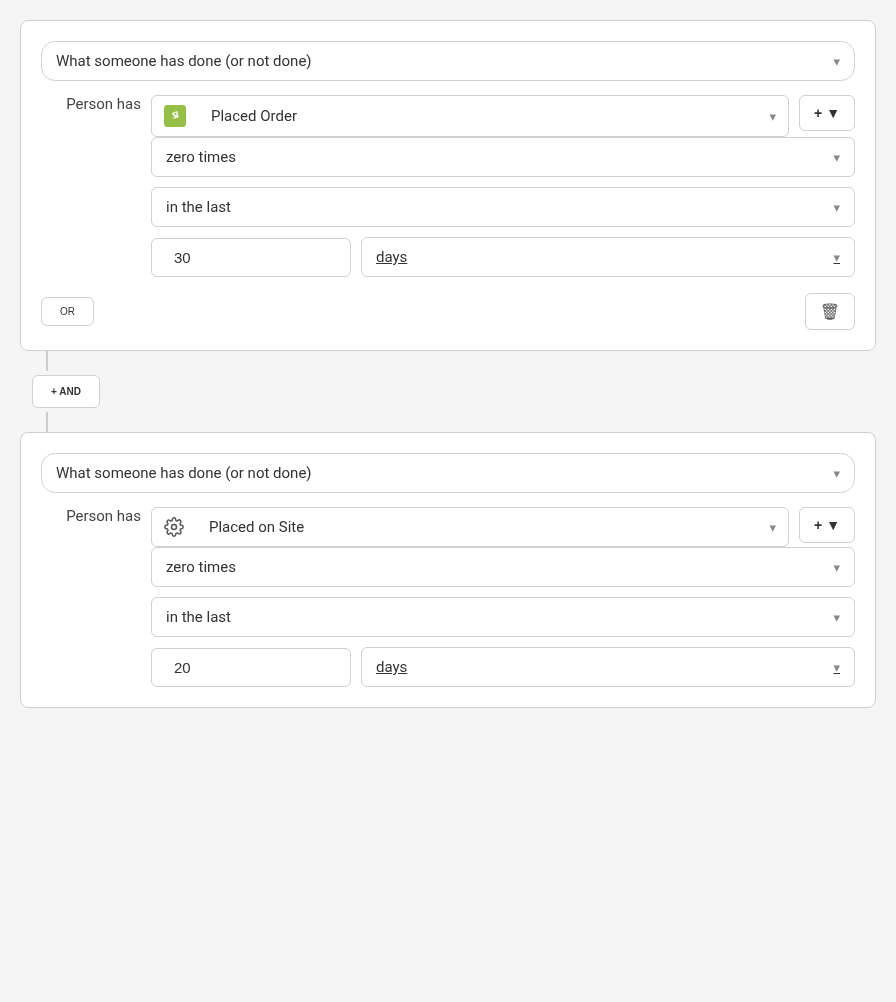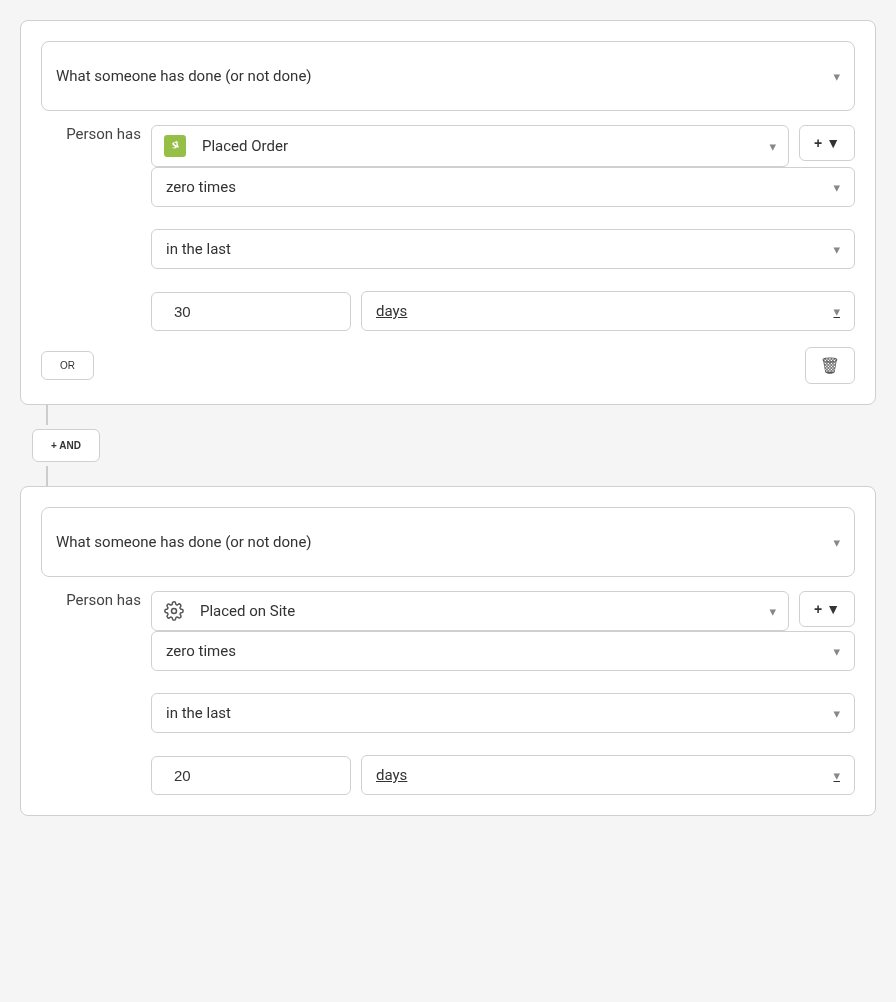--- a/index.html
+++ b/index.html
@@ -28,22 +28,22 @@
       align-items: center;
       margin-bottom: 14px;
     }
 
     .condition-type-select {
       display: flex;
       align-items: center;
       justify-content: space-between;
       width: 100%;
       border: 1.5px solid #d0d0d0;
-      border-radius: 8px;
-      padding: 25px 14px;
+      border-radius: 14px;
+      padding: 10px 14px;
       font-size: 15px;
       color: #333;
       cursor: pointer;
       background: #fff;
     }
 
     .person-has-row {
       display: flex;
       align-items: flex-start;
       gap: 10px;
@@ -66,21 +66,21 @@
       padding: 9px 12px;
       font-size: 15px;
       color: #333;
       cursor: pointer;
       background: #fff;
     }
 
     .event-select-inner {
       display: flex;
       align-items: center;
-      gap: 16px;
+      gap: 25px;
     }
 
     .filter-btn {
       display: flex;
       align-items: center;
       justify-content: center;
       border: 1.5px solid #d0d0d0;
       border-radius: 6px;
       padding: 9px 14px;
       font-size: 14px;
@@ -88,21 +88,21 @@
       cursor: pointer;
       background: #fff;
       white-space: nowrap;
       gap: 4px;
       font-weight: 500;
     }
 
     .sub-selects-col {
       display: flex;
       flex-direction: column;
-      gap: 22px;
+      gap: 10px;
       margin-left: 110px;
     }
 
     .full-select {
       display: flex;
       align-items: center;
       justify-content: space-between;
       width: 100%;
       border: 1.5px solid #d0d0d0;
       border-radius: 6px;

